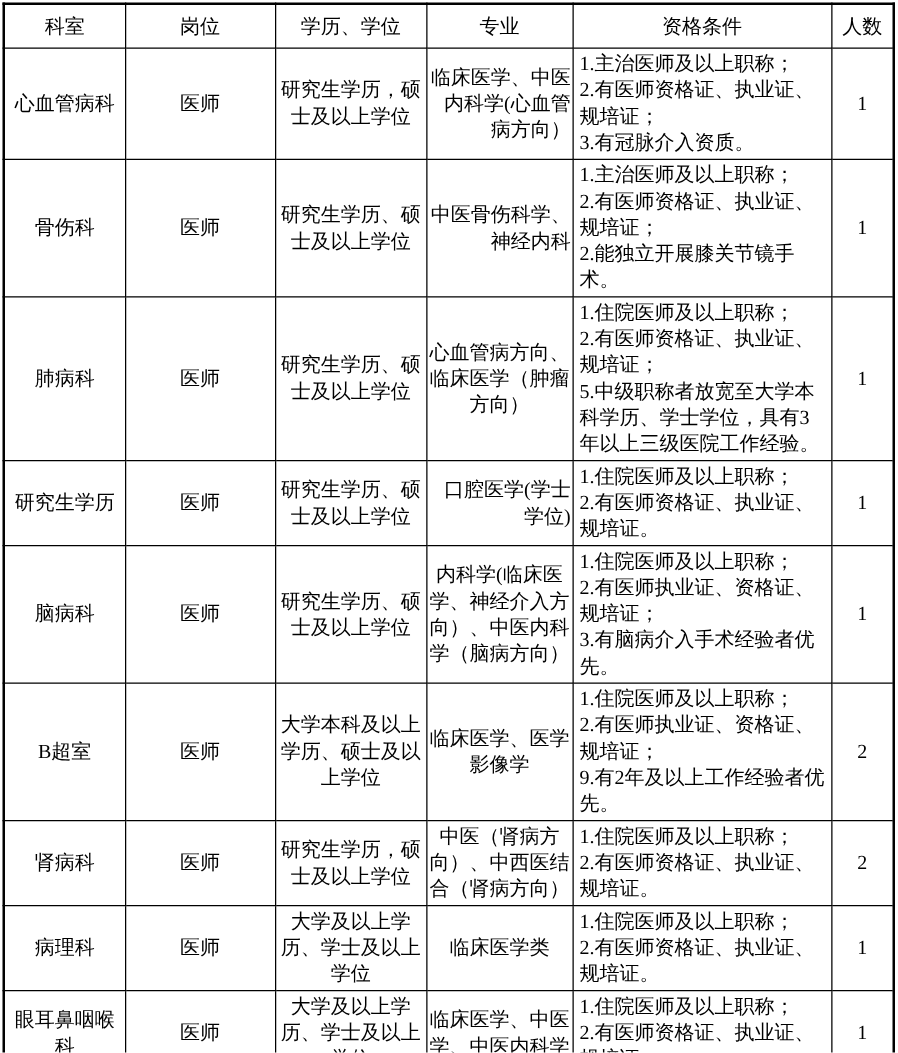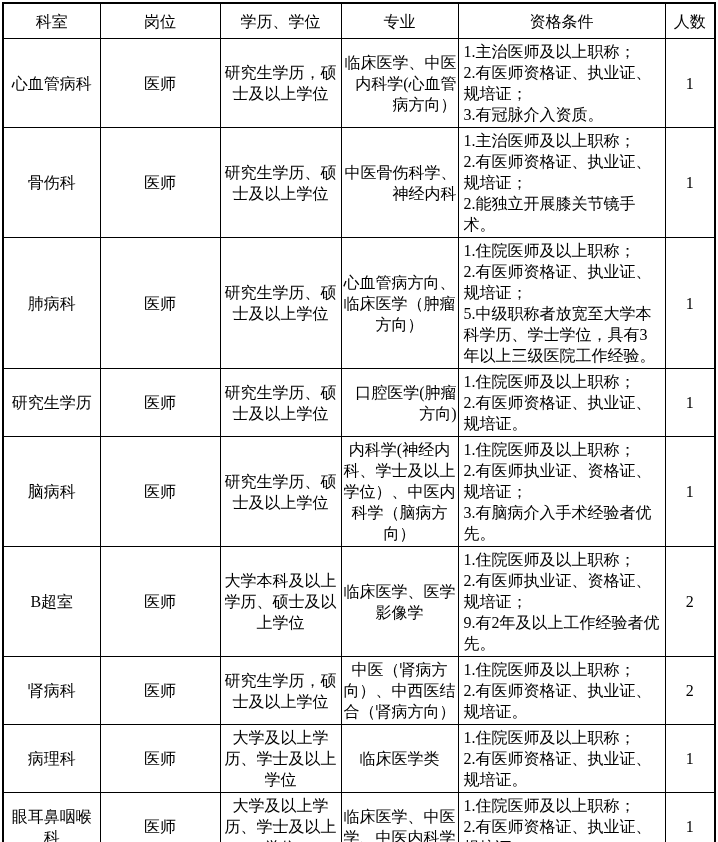--- a/index.html
+++ b/index.html
@@ -113,32 +113,32 @@
           <div>1.住院医师及以上职称；</div>
           <div>2.有医师资格证、执业证、规培证；</div>
           <div>5.中级职称者放宽至大学本科学历、学士学位，具有3年以上三级医院工作经验。</div>
         </td>
         <td>1</td>
       </tr>
       <tr class="r3">
         <td>研究生学历</td>
         <td>医师</td>
         <td>研究生学历、硕士及以上学位</td>
-        <td class="major-left">口腔医学(肿瘤方向)</td>
+        <td class="major-left">口腔医学(学士学位)</td>
         <td class="conds-cell">
           <div>1.住院医师及以上职称；</div>
           <div>2.有医师资格证、执业证、规培证。</div>
         </td>
         <td>1</td>
       </tr>
       <tr class="r4">
         <td>脑病科</td>
         <td>医师</td>
         <td>研究生学历、硕士及以上学位</td>
-        <td>内科学(神经内科、学士及以上学位）、中医内科学（脑病方向）</td>
+        <td>内科学(临床医学、神经介入方向）、中医内科学（脑病方向）</td>
         <td class="conds-cell">
           <div>1.住院医师及以上职称；</div>
           <div>2.有医师执业证、资格证、规培证；</div>
           <div>3.有脑病介入手术经验者优先。</div>
         </td>
         <td>1</td>
       </tr>
       <tr class="r5">
         <td>B超室</td>
         <td>医师</td>

